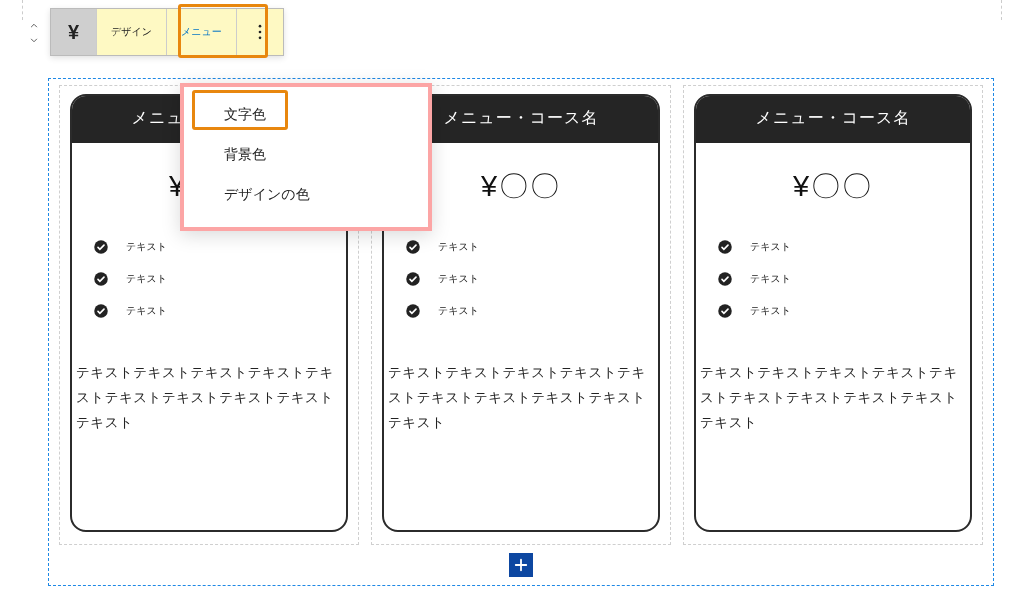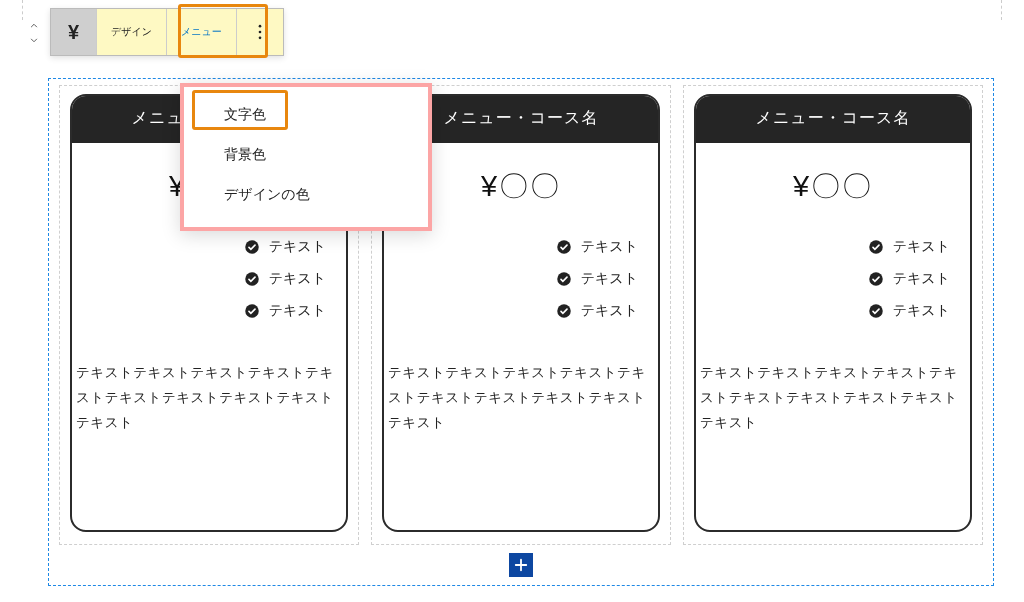--- a/index.html
+++ b/index.html
@@ -154,25 +154,24 @@
     letter-spacing: 2px;
     padding: 24px 0 18px;
     color: #111;
   }
   .feat-list {
     padding: 6px 20px 8px;
   }
   .feat-item {
     display: flex;
     align-items: center;
-    gap: 8px;
+    gap: 16px;
     padding: 7px 0;
-    font-size: 14px;
-    color: #222;
-    justify-content: flex-end;
+    font-size: 10px;
+    color: #222;
   }
   .check {
     width: 18px;
     height: 18px;
     flex: 0 0 18px;
   }
   .card-desc {
     padding: 26px 4px 10px;
     font-size: 13.5px;
     line-height: 1.85;

